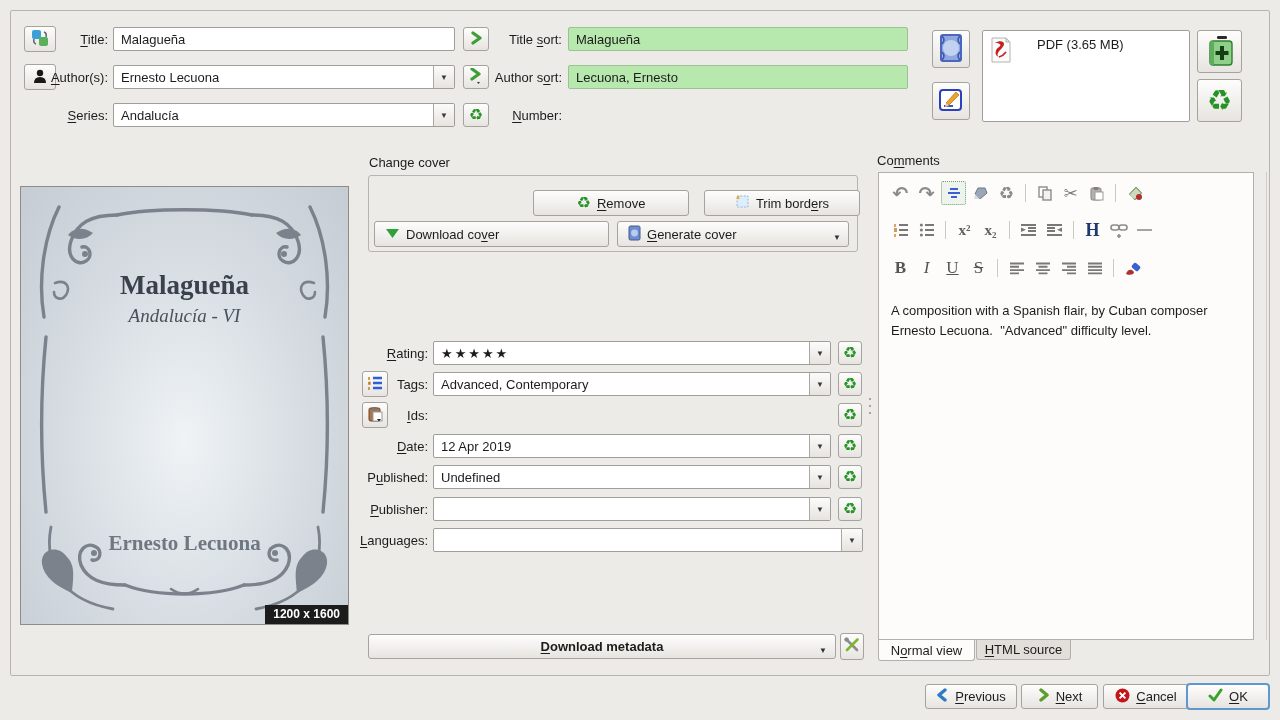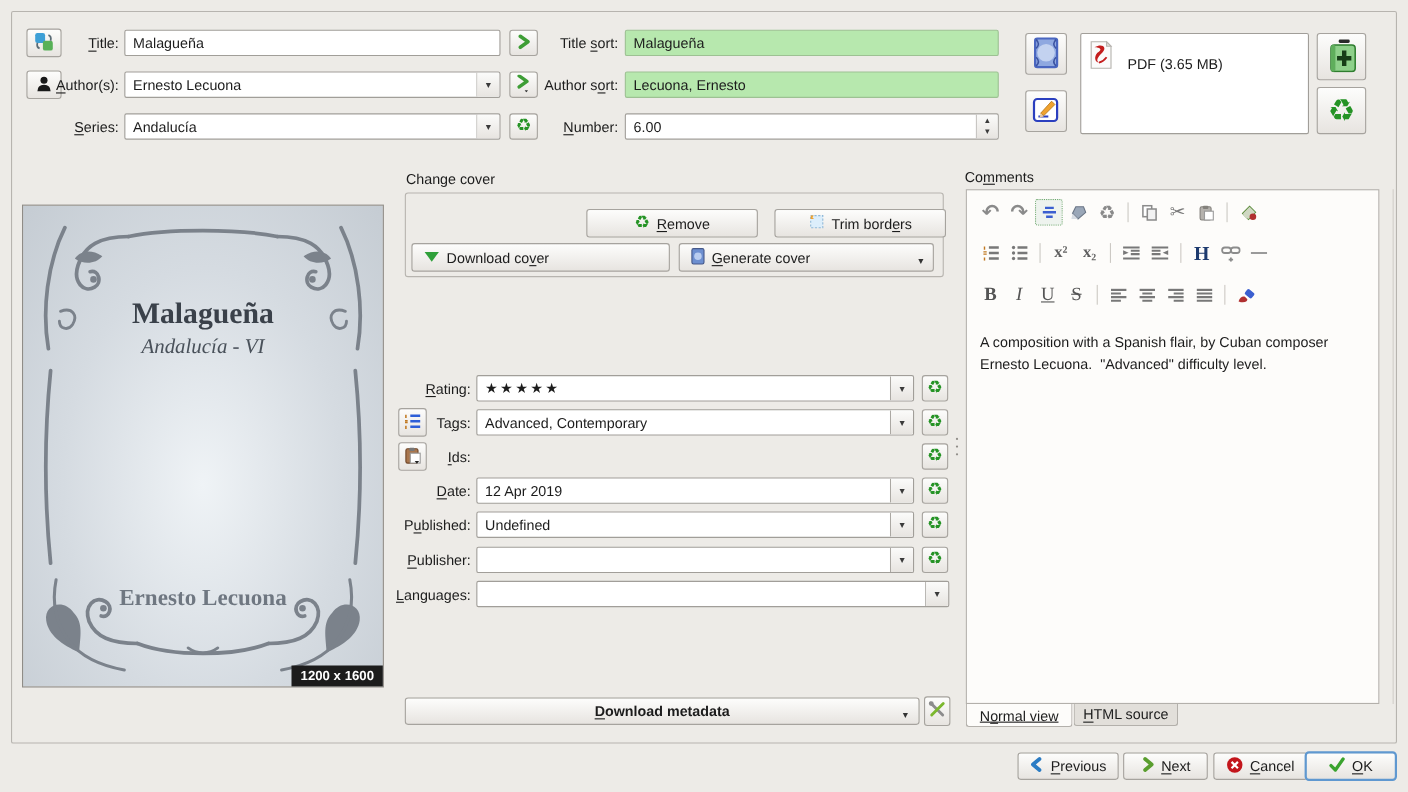--- a/index.html
+++ b/index.html
@@ -84,27 +84,20 @@
 
   <div class="abs lbl" style="left:58px;top:108px;width:50px;"><u>S</u>eries:</div>
   <div class="abs field" style="left:113px;top:103px;width:342px;height:24px;">
     <span>Andalucía</span>
     <span class="arrseg">▼</span>
   </div>
   <div class="abs btn rbtn" style="left:463px;top:103px;width:26px;height:24px;">
       <span>♻</span>
     </div>
   <div class="abs lbl" style="left:498px;top:108px;width:64px;"><u>N</u>umber:</div>
-  <div class="abs field" style="left:568px;top:103px;width:340px;height:24px;">
-    <span>6.00</span>
-    <span class="arrseg" style="width:19px;flex-direction:column;font-size:7px;line-height:1;gap:3px;">
-        <span>▲</span>
-        <span>▼</span>
-      </span>
-  </div>
 
   <div class="abs btn" style="left:932px;top:30px;width:38px;height:38px;">
     <span>
       <svg width="26" height="30" viewBox="0 0 26 30">
         <rect x="2" y="1" width="22" height="28" rx="3" fill="#4a66c0"></rect>
         <rect x="4" y="3" width="18" height="24" rx="2" fill="#8fa8e0"></rect>
         <circle cx="13" cy="15" r="8" fill="#c9d6f2" opacity="0.9"></circle>
         <path d="M4 3 q4 4 0 8 M22 3 q-4 4 0 8 M4 27 q4 -4 0 -8 M22 27 q-4 -4 0 -8" stroke="#3b52a0" stroke-width="1.4" fill="none"></path>
       </svg>
     </span>
@@ -113,21 +106,21 @@
     <span>
       <svg width="26" height="26" viewBox="0 0 26 26">
         <rect x="2" y="3" width="21" height="20" rx="3" fill="#fff" stroke="#2b3fbf" stroke-width="2"></rect>
         <path d="M6 19 h9" stroke="#2b3fbf" stroke-width="1.8"></path>
         <path d="M8 16 L18 5 L21 8 L11 18 Z" fill="#f0a22e" stroke="#b97b1c" stroke-width="0.8"></path>
         <path d="M8 16 l-1 4 l4 -1 Z" fill="#e8c79a"></path>
       </svg>
     </span>
   </div>
   <div class="abs" style="left:982px;top:30px;width:208px;height:92px;background:#fff;border:1px solid #a19e99;border-radius:2px;">
-    <div style="display:flex;align-items:flex-end;gap:12px;padding:6px 6px;">
+    <div style="display:flex;align-items:flex-start;gap:24px;padding:6px 6px;">
       <span>
         <svg width="24" height="26" viewBox="0 0 24 26">
           <path d="M3 1 h14 l4 4 v20 h-18 Z" fill="#fbfbfb" stroke="#b5b2ad" stroke-width="1"></path>
           <path d="M17 1 l4 4 h-4 Z" fill="#e4e1dc" stroke="#b5b2ad" stroke-width="1"></path>
           <path d="M6 6 C13 2 18 6 13 11 C9 15 7 18 10 20 C5 19 6 12 10 10 C13 8 11 6 6 6 Z" fill="#c41e1e"></path>
           <path d="M10 20 q4 -1 7 -5" stroke="#c41e1e" stroke-width="1.6" fill="none"></path>
         </svg>
       </span>
       <span>PDF (3.65 MB)</span>
     </div>
@@ -425,21 +418,21 @@
             <rect x="7" y="4" width="8" height="6" rx="1.5" transform="rotate(40 11 7)" fill="#3b5fd0"></rect>
           </svg>
       </span>
     </div>
 
     <div class="abs" style="left:12px;top:128px;width:348px;font-size:13px;line-height:1.5;color:#1c1c1c;white-space:pre-wrap;">A composition with a Spanish flair, by Cuban composer Ernesto Lecuona.  "Advanced" difficulty level.</div>
   </div>
 
   <div class="abs" style="left:1266px;top:172px;width:1px;height:468px;background:#d2cfca;"></div>
 
-  <div class="abs tab" style="left:878px;top:640px;width:97px;height:21px;background:#fdfcfa;border-top:none;border-radius:0 0 3px 3px;text-decoration:underline;">
+  <div class="abs tab" style="left:878px;top:640px;width:97px;height:21px;background:#fdfcfa;border-top:none;border-radius:0 0 3px 3px;">
     <span>N<u>o</u>rmal view</span>
   </div>
   <div class="abs tab" style="left:976px;top:640px;width:95px;height:20px;background:#e2dfda;border-top:none;border-radius:0 0 3px 3px;">
     <span><u>H</u>TML source</span>
   </div>
 
   <div class="abs btn" style="left:925px;top:684px;width:92px;height:25px;">
     <span>
       <svg width="13" height="14" viewBox="0 0 13 14">
           <polyline points="9,2 3,7 9,12" fill="none" stroke="#2b7cc4" stroke-width="3.4" stroke-linecap="round" stroke-linejoin="round"></polyline>

